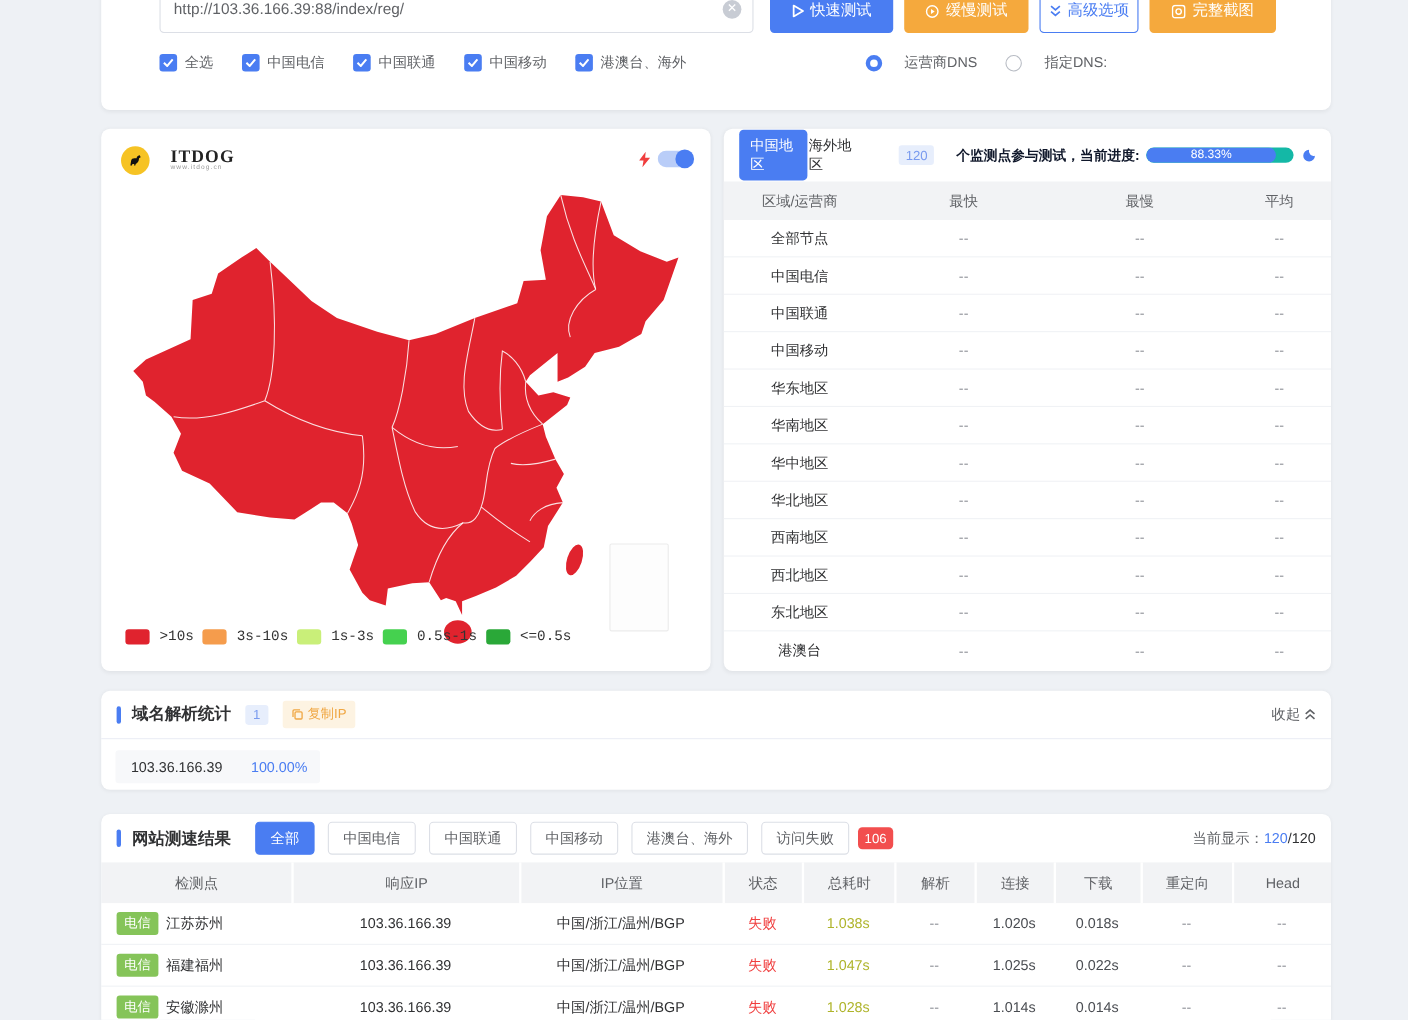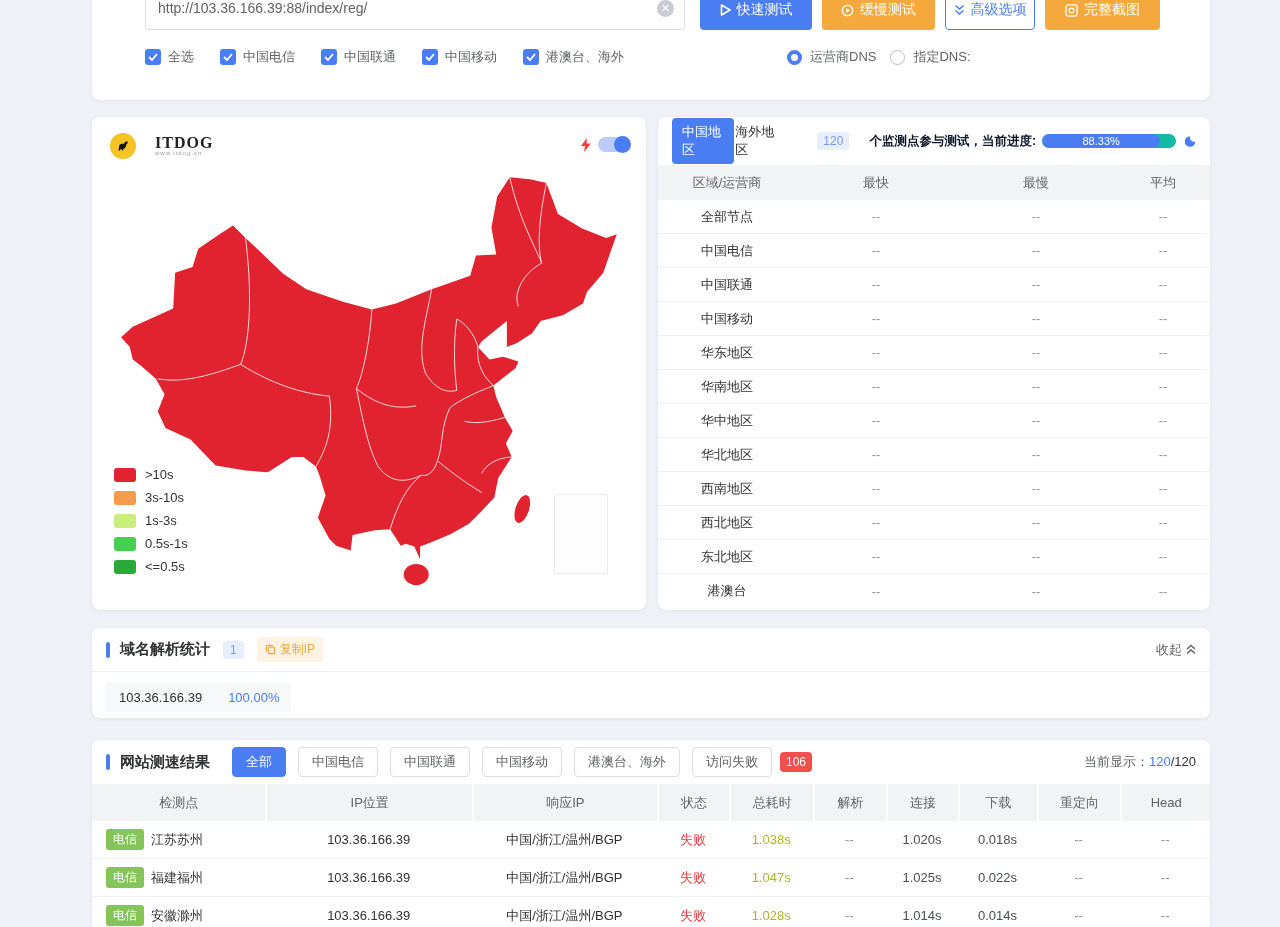--- a/index.html
+++ b/index.html
@@ -21,37 +21,37 @@
     background:#c8ccd4; color:#fff; font-size:11px; line-height:17px; text-align:center; cursor:pointer; }
   .tb-btn { position:absolute; top:48px; height:40px; border-radius:4px; border:none;
     color:#fff; font-size:14px; font-family:inherit; display:flex; align-items:center; justify-content:center; gap:6px; cursor:pointer; }
   .btn-quick { left:608px; width:112px; background:#4a7df2; }
   .btn-slow  { left:730px; width:113px; background:#f5a93d; }
   .btn-adv   { left:853px; width:90px;  background:#fff; border:1px solid #4a7df2; color:#4a7df2; }
   .btn-shot  { left:953px; width:115px; background:#f5a93d; }
   .check-row { position:absolute; left:53px; top:103px; height:24px; display:flex; gap:26px; align-items:center; }
   .chk { display:flex; align-items:center; gap:7px; cursor:pointer; color:#606266; }
   .chk-box { width:16px; height:16px; border-radius:3px; background:#4a7df2; display:flex; align-items:center; justify-content:center; }
-  .dns-row { position:absolute; left:695px; top:101px; height:28px; display:flex; align-items:center; gap:8px; color:#606266; }
+  .dns-row { position:absolute; left:695px; top:101px; height:28px; display:flex; align-items:center; gap:20px; color:#606266; }
   .radio { width:15px; height:15px; border-radius:50%; border:1px solid #b8bcc4; background:#fff; position:relative; cursor:pointer; }
   .radio.on { border:4px solid #4a7df2; }
   .dns-input { width:180px; height:28px; background:#f5f7fa; border:1px solid #e4e7ed; border-radius:4px;
     padding:0 10px; font-size:13px; color:#c0c4cc; font-family:inherit; }
 
   
   .map-card { left:92px; top:117px; width:554px; height:493px; }
   .logo { position:absolute; left:18px; top:16px; display:flex; align-items:center; gap:19px; }
   .logo-circle { width:26px; height:26px; border-radius:50%; background:#f6c324; display:flex; align-items:center; justify-content:center; }
   .logo-name { font-family:"Liberation Serif","DejaVu Serif",serif; font-weight:bold; font-size:16px; letter-spacing:1px; color:#222; line-height:14px; }
   .logo-sub { font-size:6px; color:#999; letter-spacing:1px; }
   .map-tools { position:absolute; right:16px; top:20px; display:flex; align-items:center; gap:7px; }
   .toggle { width:32px; height:15px; border-radius:8px; background:#b9cdf8; position:relative; cursor:pointer; }
   .toggle-knob { position:absolute; right:-1px; top:-1px; width:17px; height:17px; border-radius:50%; background:#4a7df2; }
   .map-svg { position:absolute; left:6px; top:28px; }
-  .legend { position:absolute; left:22px; bottom:36px; display:flex; flex-direction:column; gap:8px; }
+  .legend { position:absolute; left:22px; bottom:24px; display:flex; flex-direction:row; gap:8px;font-family:Liberation Mono, monospace; }
   .lg-item { display:flex; align-items:center; gap:9px; }
   .lg-swatch { width:22px; height:14px; border-radius:3px; }
   .lg-label { font-size:13px; color:#333; }
   .inset-box { position:absolute; right:38px; bottom:36px; width:54px; height:80px; border:1px solid #ebebeb; border-radius:2px; background:#fdfdfd; }
 
   
   .region-card { left:658px; top:117px; width:552px; height:493px; }
   .region-head { height:48px; display:flex; align-items:center; padding:0 14px; }
   .tab-pill { background:#4a7df2; color:#fff; font-size:13px; padding:5px 10px; border-radius:4px; cursor:pointer; }
   .tab-plain { margin-left:1px; color:#303133; font-size:13px; cursor:pointer; }
@@ -405,22 +405,22 @@
       <button class="f-btn">访问失败</button>
       <span class="fail-badge">106</span>
     </span>
     <span class="showing">
       <span>当前显示：</span><b>120</b><i>/120</i>
     </span>
   </div>
 
   <div class="res-grid res-head">
     <span>检测点</span>
+    <span>响应IP</span>
     <span>IP位置</span>
-    <span>响应IP</span>
     <span>状态</span>
     <span>总耗时</span>
     <span>解析</span>
     <span>连接</span>
     <span>下载</span>
     <span>重定向</span>
     <span>Head</span>
   </div>
 
   <div class="res-grid res-row">

